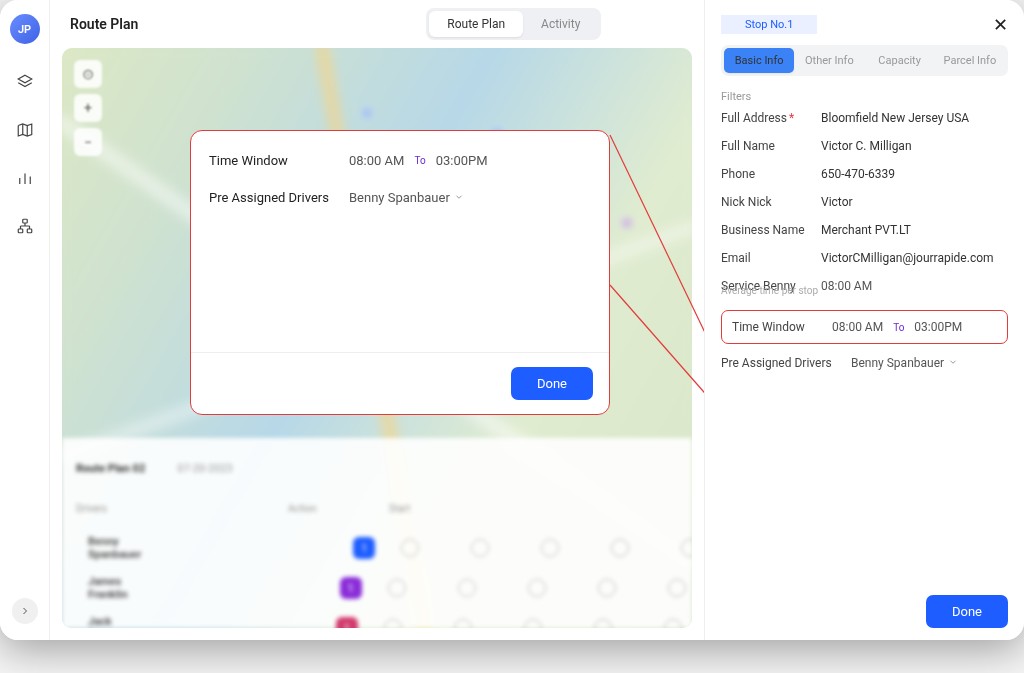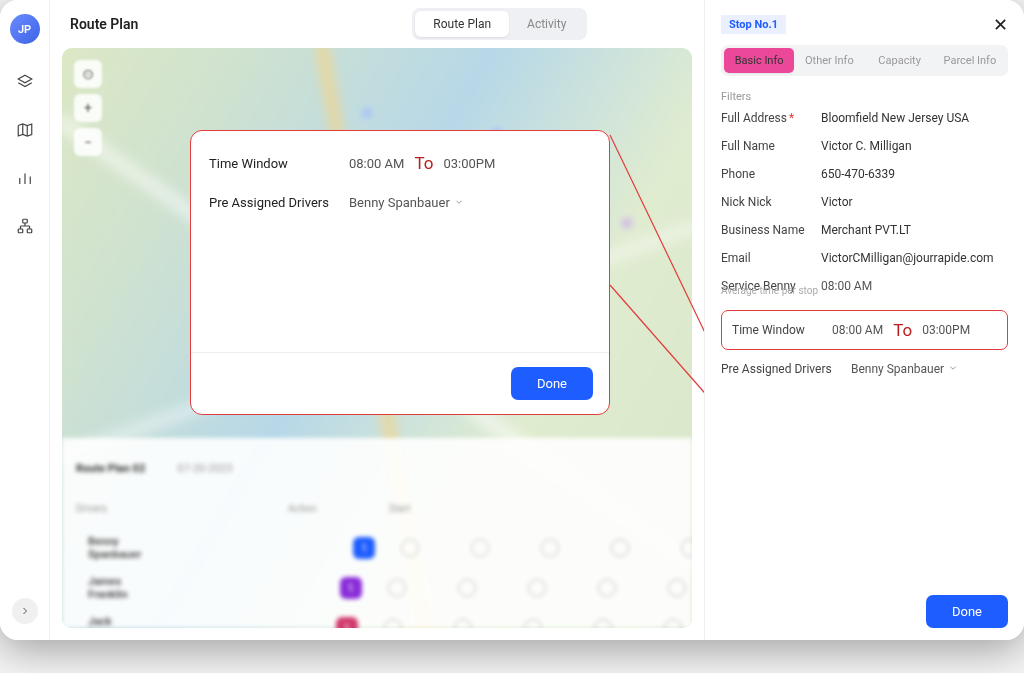--- a/index.html
+++ b/index.html
@@ -6,21 +6,21 @@
 body{background:#f5f5f5;width:1024px;height:673px;overflow:hidden;position:relative}
 .app{width:1024px;height:640px;background:#fff;border-radius:18px;box-shadow:0 10px 40px rgba(0,0,0,.35);position:relative;overflow:hidden;display:flex}
 .sidebar{width:50px;background:#fff;display:flex;flex-direction:column;align-items:center;padding-top:14px;gap:28px;border-right:1px solid #f0f0f0}
 .avatar{width:30px;height:30px;border-radius:50%;background:linear-gradient(135deg,#6b8cff,#3d63e6);color:#fff;font-size:11px;font-weight:600;display:flex;align-items:center;justify-content:center}
 .nav-icon{width:20px;height:20px;display:flex;align-items:center;justify-content:center;cursor:pointer;color:#555}
 .nav-icon svg{width:18px;height:18px;stroke:#444;stroke-width:1.6;fill:none}
 .sidebar-bottom{margin-top:auto;margin-bottom:16px}
 .expand-btn{width:26px;height:26px;border-radius:50%;background:#f0f0f0;display:flex;align-items:center;justify-content:center;cursor:pointer}
 .expand-btn svg{width:12px;height:12px;stroke:#555;stroke-width:2;fill:none}
 .main{flex:1;display:flex;flex-direction:column;position:relative}
-.topbar{height:48px;display:flex;align-items:center;padding:0 20px;gap:14px}
+.topbar{height:48px;display:flex;align-items:center;padding:0 20px;gap:28px}
 .page-title{font-size:14px;font-weight:600;color:#222}
 .tab-group{display:flex;background:#eef0f3;border-radius:8px;padding:3px;margin-left:260px}
 .tab{padding:6px 18px;font-size:12px;color:#888;border-radius:6px;cursor:pointer}
 .tab.active{background:#fff;color:#333;box-shadow:0 1px 2px rgba(0,0,0,.08)}
 .map-area{flex:1;margin:0 12px 12px 12px;border-radius:10px;position:relative;overflow:hidden;background:linear-gradient(120deg,#dce8c5 0%,#cfe2d0 20%,#b7d8e8 45%,#e0ecd0 70%,#d8e5c8 100%);filter:blur(0)}
 .map-blur{position:absolute;inset:0;backdrop-filter:blur(4px);background:rgba(255,255,255,0)}
 .map-fake{position:absolute;inset:0;opacity:.9}
 .map-fake .lines{position:absolute;inset:0;background:
  linear-gradient(35deg,transparent 48%,rgba(255,255,255,.5) 49%,rgba(255,255,255,.5) 50%,transparent 51%),
  linear-gradient(-20deg,transparent 48%,rgba(255,255,255,.4) 49%,rgba(255,255,255,.4) 50%,transparent 51%),
@@ -47,35 +47,35 @@
 .popup-footer{border-top:1px solid #eee;padding:14px 16px;display:flex;justify-content:flex-end}
 .btn-primary{background:#1e5dff;color:#fff;border:none;border-radius:7px;padding:9px 26px;font-size:13px;font-weight:400;cursor:pointer}
 .chev{display:inline-block;margin-left:4px}
 .chev svg{width:10px;height:10px;stroke:#888;stroke-width:2;fill:none}
 
 .callout-line{position:absolute;top:135px;left:560px;width:410px;height:320px;z-index:4;pointer-events:none}
 .callout-line svg{width:100%;height:100%;overflow:visible}
 
 .side-panel{width:320px;background:#fff;border-left:1px solid #eee;display:flex;flex-direction:column;padding:14px 16px 12px;z-index:6}
 .sp-head{display:flex;align-items:center;justify-content:space-between;margin-bottom:10px}
-.stop-chip{background:#eaf0ff;color:#1e5dff;font-size:11px;font-weight:700;padding:3px 8px;border-radius:0}
+.stop-chip{background:#eaf0ff;color:#1e5dff;font-size:11px;font-weight:400;padding:3px 24px;border-radius:0}
 .close-x{cursor:pointer;font-size:18px;color:#222}
 .sp-tabs{display:flex;background:#f2f3f5;border-radius:7px;padding:3px;margin-bottom:14px}
 .sp-tab{flex:1;text-align:center;font-size:11px;color:#999;padding:6px 0;border-radius:5px;cursor:pointer}
-.sp-tab.active{background:#ec4899;color:#333;box-shadow:0 1px 2px rgba(0,0,0,.06)}
+.sp-tab.active{background:#3b82f6;color:#333;box-shadow:0 1px 2px rgba(0,0,0,.06)}
 .filters-lbl{font-size:11px;color:#999;margin-bottom:8px}
 .field{display:flex;align-items:center;font-size:12px;margin-bottom:14px}
 .flabel{width:100px;color:#444}
 .fval{flex:1;color:#333}
 .req{color:#e23b3b;margin-left:2px}
 .notes{width:100%;height:66px;background:#f7f7f8;border:none;border-radius:8px;padding:10px 12px;font-size:12px;color:#888;resize:none;margin:4px 0 18px}
 .avg{font-size:10px;color:#aaa;margin-top:-12px;margin-bottom:12px}
 .twin-box{border:1.5px solid #e23b3b;border-radius:7px;padding:9px 10px;margin:2px 0 12px;font-size:12px;display:flex;align-items:center}
 .sp-footer{margin-top:auto;display:flex;justify-content:flex-end;padding-top:8px}
-.toword{color:#b91c1c;margin:0 10px;font-size:17px}
+.toword{color:#6d28d9;margin:0 10px;font-size:10px}
 .gray{color:#555}
 </style>
 </head>
 <body>
 
 <div class="app">
   <div class="sidebar">
     <div class="avatar">JP</div>
     <div class="nav-icon">
         <svg viewBox="0 0 24 24">

